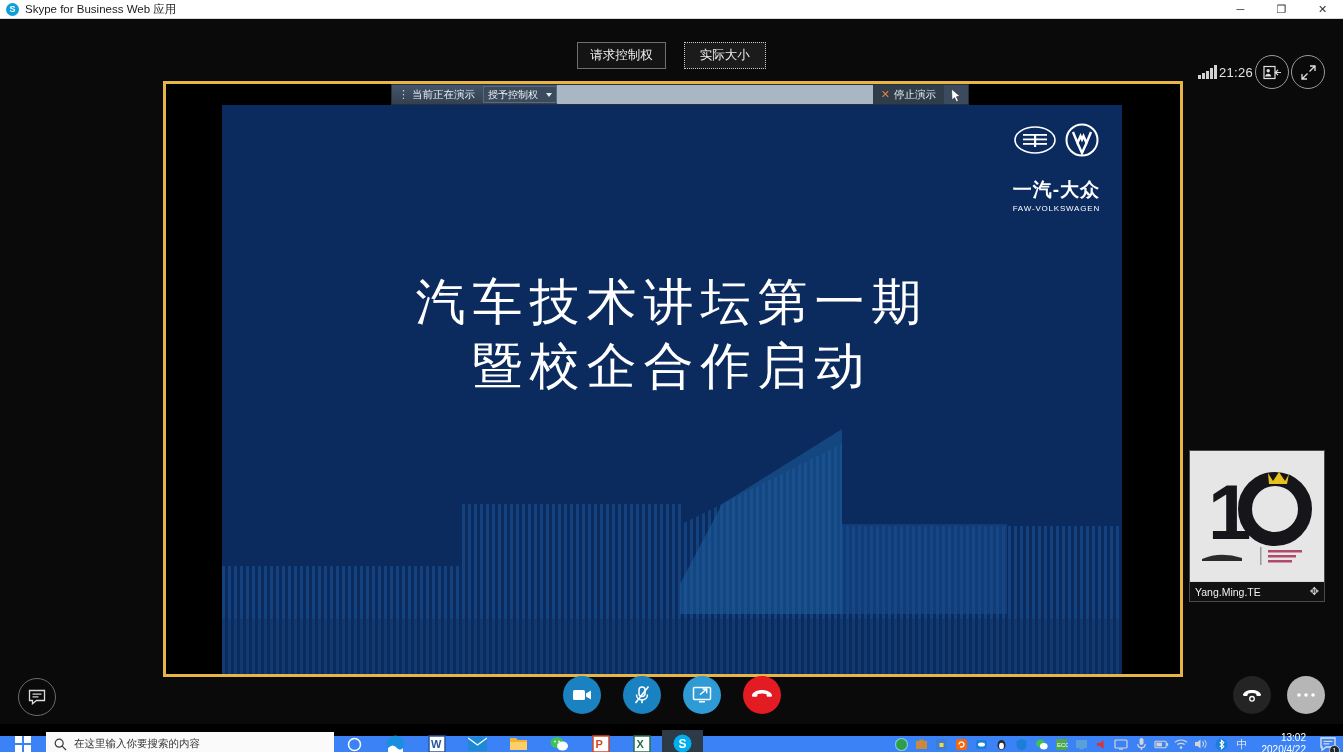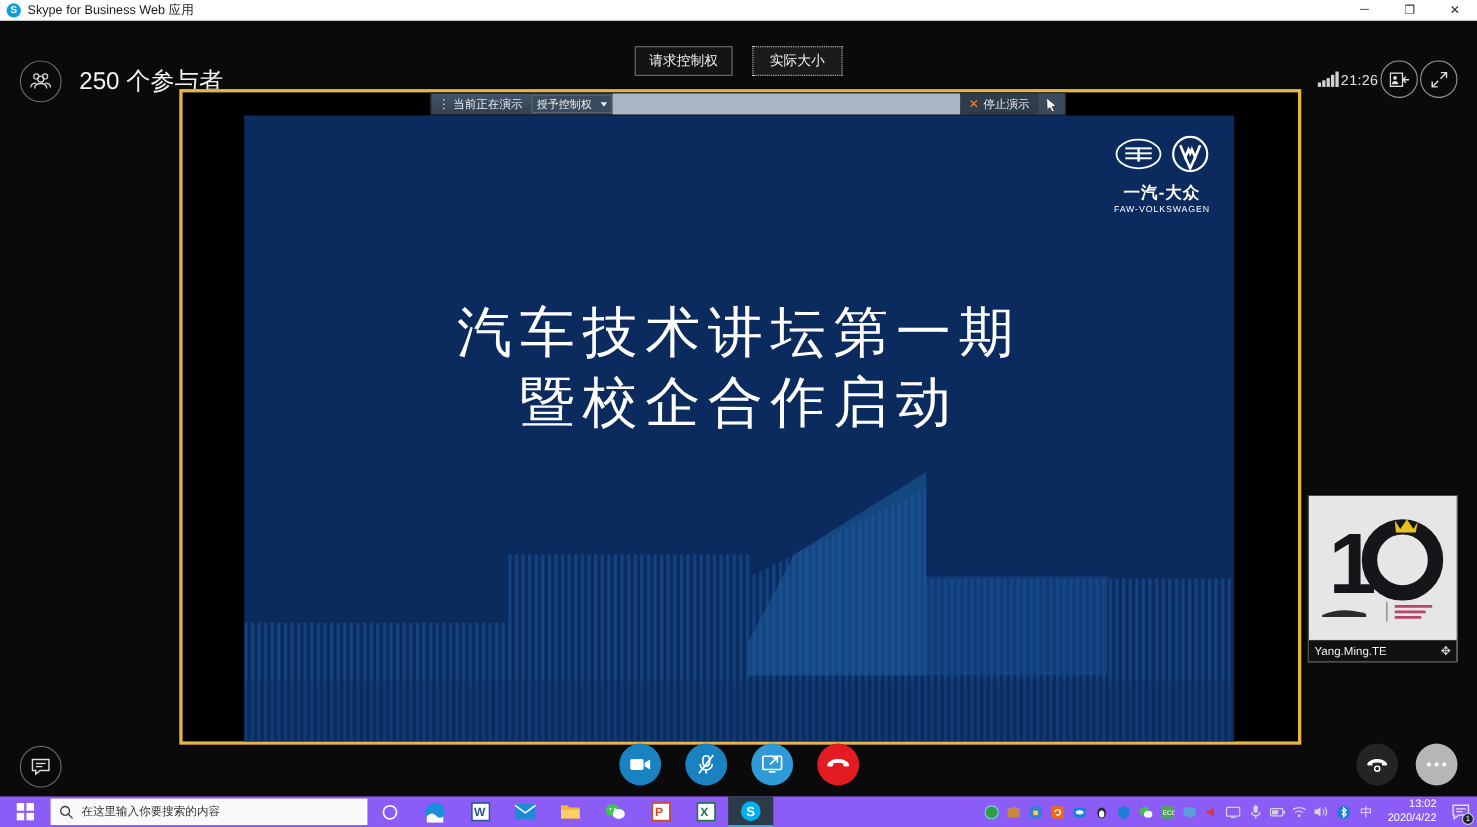--- a/index.html
+++ b/index.html
@@ -105,22 +105,22 @@
     display: flex; align-items: center; justify-content: center;
   }
 
   .slide {
     position: absolute; left: 56px; top: 21px; width: 900px; height: 569px;
     background: #0b2a5e; overflow: hidden;
   }
   .slide-logo { position: absolute; right: 22px; top: 18px; text-align: center; }
   .logo-marks { display: flex; gap: 8px; align-items: center; justify-content: center; }
   .logo-cn {
-    color: #fff; font-size: 15px; font-weight: bold; letter-spacing: 1px;
-    margin-top: 9px; white-space: nowrap;
+    color: #fff; font-size: 19px; font-weight: bold; letter-spacing: 1px;
+    margin-top: 20px; white-space: nowrap;
   }
   .logo-en {
     color: #fff; font-size: 8px; letter-spacing: .8px; margin-top: 1px; white-space: nowrap;
   }
   .slide-title {
     position: absolute; left: 0; top: 165px; width: 900px; text-align: center;
     color: #ffffff; font-weight: normal; line-height: 1.28;
   }
   .slide-title .l1 { font-size: 50px; letter-spacing: 7px; display: block; }
   .slide-title .l2 { font-size: 50px; letter-spacing: 7px; display: block; }
@@ -149,22 +149,22 @@
   .rb { width: 38px; height: 38px; border-radius: 50%; display: flex; align-items: center; justify-content: center; }
   .rb.blue { background: #1b82c2; }
   .rb.blue-lt { background: #2e9ad6; }
   .rb.red { background: #e31b23; }
   .bot-right { position: absolute; right: 18px; top: 4px; display: flex; gap: 16px; align-items: center; }
   .rb.dark { background: #242424; }
   .rb.gray { background: #b6b6b6; }
 
   
   .taskbar {
-    position: absolute; left: 0; bottom: 0; width: 1343px; height: 28px;
-    background: #8b5cf6; display: flex; align-items: center;
+    position: absolute; left: 0; bottom: 0; width: 1343px; height: 16px;
+    background: #3b82f6; display: flex; align-items: center;
   }
   .tb-start { width: 46px; height: 28px; display: flex; align-items: center; justify-content: center; }
   .tb-search {
     width: 288px; height: 24px; background: #fafafa; display: flex; align-items: center;
     padding: 0 8px; gap: 7px;
   }
   .tb-search span { font-size: 10.5px; color: #333; white-space: nowrap; }
   .tb-apps { display: flex; align-items: center; height: 28px; }
   .tb-app {
     width: 41px; height: 28px; display: flex; align-items: center; justify-content: center;
@@ -193,33 +193,20 @@
   <div class="tb-controls">
     <div class="tb-btn">─</div>
     <div class="tb-btn">❐</div>
     <div class="tb-btn close">✕</div>
   </div>
 </div>
 
 <div class="app">
 
   <div class="hdr">
-    <div class="hdr-left">
-      <div class="circle-btn">
-        <svg width="22" height="18" viewBox="0 0 22 18">
-          <circle cx="7" cy="4.5" r="2.3" fill="none" stroke="#d8d8d8" stroke-width="1.1"></circle>
-          <circle cx="15" cy="4.5" r="2.3" fill="none" stroke="#d8d8d8" stroke-width="1.1"></circle>
-          <circle cx="11" cy="7" r="2.8" fill="none" stroke="#d8d8d8" stroke-width="1.2"></circle>
-          <path d="M2 14.5c0-2.6 2.2-4 5-4" fill="none" stroke="#d8d8d8" stroke-width="1.1"></path>
-          <path d="M20 14.5c0-2.6-2.2-4-5-4" fill="none" stroke="#d8d8d8" stroke-width="1.1"></path>
-          <path d="M5.5 15.5c0-3 2.4-4.6 5.5-4.6s5.5 1.6 5.5 4.6" fill="none" stroke="#d8d8d8" stroke-width="1.2"></path>
-        </svg>
-      </div>
-      <div class="participants-count">250 个参与者</div>
-    </div>
 
     <div class="hdr-center">
       <div class="hdr-btn">请求控制权</div>
       <div class="hdr-btn dotted">实际大小</div>
     </div>
 
     <div class="hdr-right">
       <div class="signal">
         <i></i>
           <i></i>

